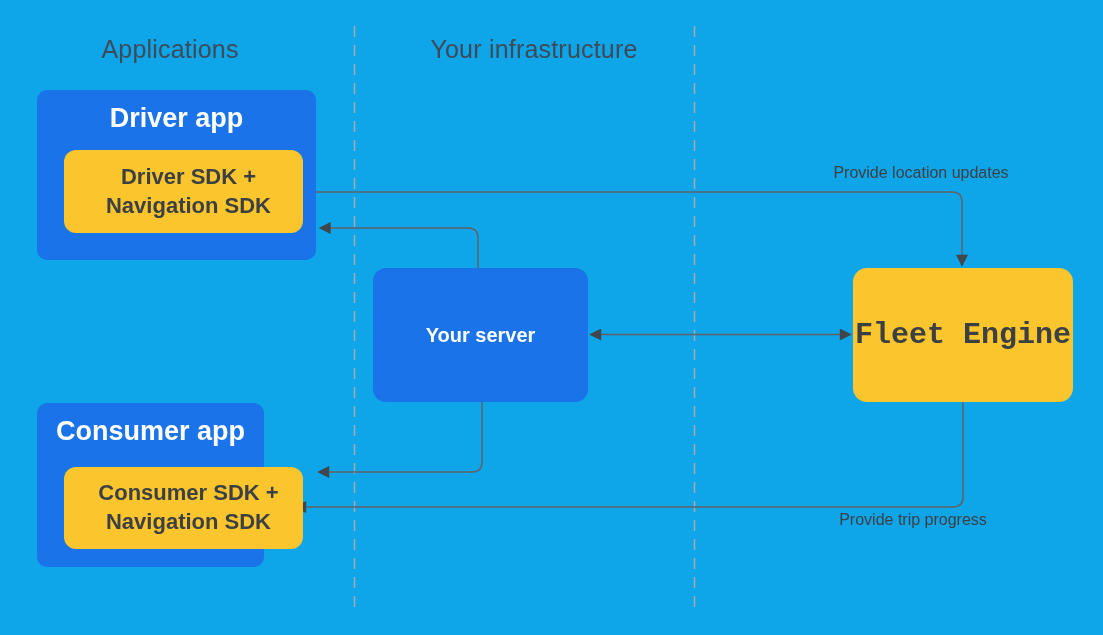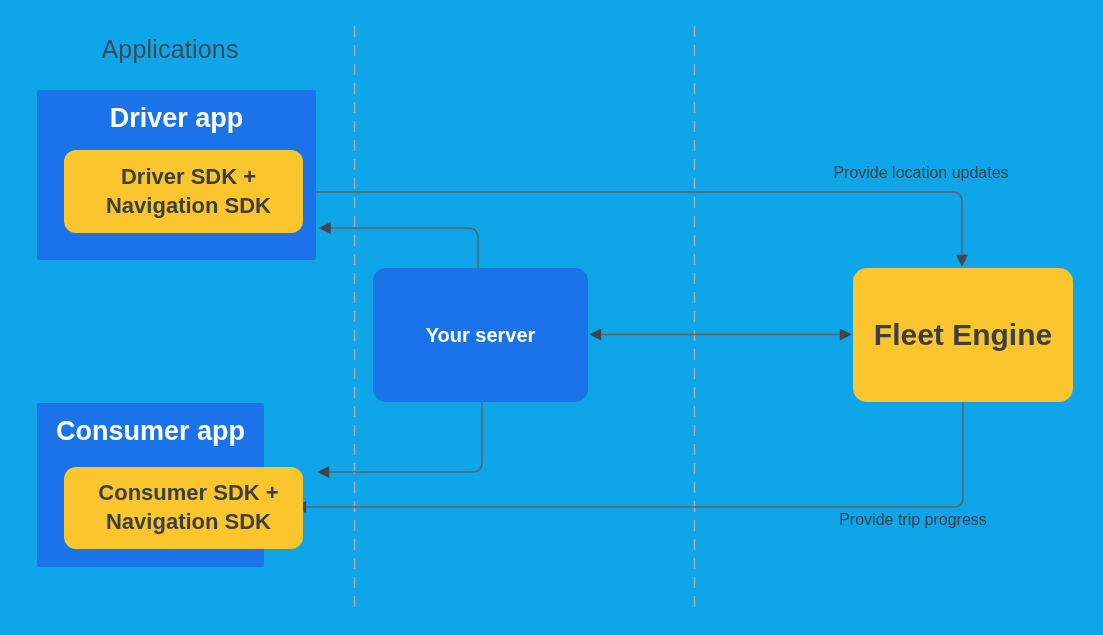--- a/index.html
+++ b/index.html
@@ -18,22 +18,22 @@
     font-family:"Liberation Sans","DejaVu Sans",sans-serif;
   }
   .col-header{
     position:absolute;top:35px;transform:translateX(-50%);
     font-size:25px;color:var(--header-text);white-space:nowrap;letter-spacing:.2px;
   }
   .edges{position:absolute;left:0;top:0;pointer-events:none;}
   .edges .edge{fill:none;stroke:var(--line);stroke-width:1.5;}
   .edges .divider{stroke:var(--dashed);stroke-width:1.5;stroke-dasharray:11 8;}
   .node{position:absolute;box-sizing:border-box;}
-  .node.blue{background:var(--blue);border-radius:2px;}
-  .node.yellow{background:var(--yellow);border-radius:12px;}
+  .node.blue{background:var(--blue);border-radius:10px;}
+  .node.yellow{background:var(--yellow);border-radius:12px;font-family:Liberation Mono, monospace;}
   .node-title{
     text-align:center;color:var(--white);font-weight:bold;font-size:27px;margin-top:13px;
     white-space:nowrap;
   }
   .sdk{
     position:absolute;background:var(--yellow);border-radius:12px;
     display:flex;flex-direction:column;align-items:center;justify-content:center;
     font-weight:bold;font-size:22px;color:var(--dark-text);line-height:1.3;text-align:center;padding-left:10px;
   }
   .center-node{
@@ -47,20 +47,21 @@
   }
   .edge-label.centered{transform:translateX(-50%);}
   .edge-label span{display:block;line-height:21px;}
 </style>
 </head>
 <body>
 
 <div class="canvas">
 
   <div class="col-header" style="left:170px;">Applications</div>
+  <div class="col-header" style="left:534px;">Your infrastructure</div>
 
   <svg class="edges" width="1103" height="635" viewBox="0 0 1103 635">
     <defs>
       <marker id="arrow" viewBox="0 0 10 10" refX="8.5" refY="5" markerWidth="9" markerHeight="8" orient="auto-start-reverse">
         <path d="M0,0 L10,5 L0,10 z" fill="var(--arrowhead)"></path>
       </marker>
     </defs>
 
     <line class="divider" x1="354.5" y1="26" x2="354.5" y2="608"></line>
     <line class="divider" x1="694.5" y1="26" x2="694.5" y2="608"></line>

